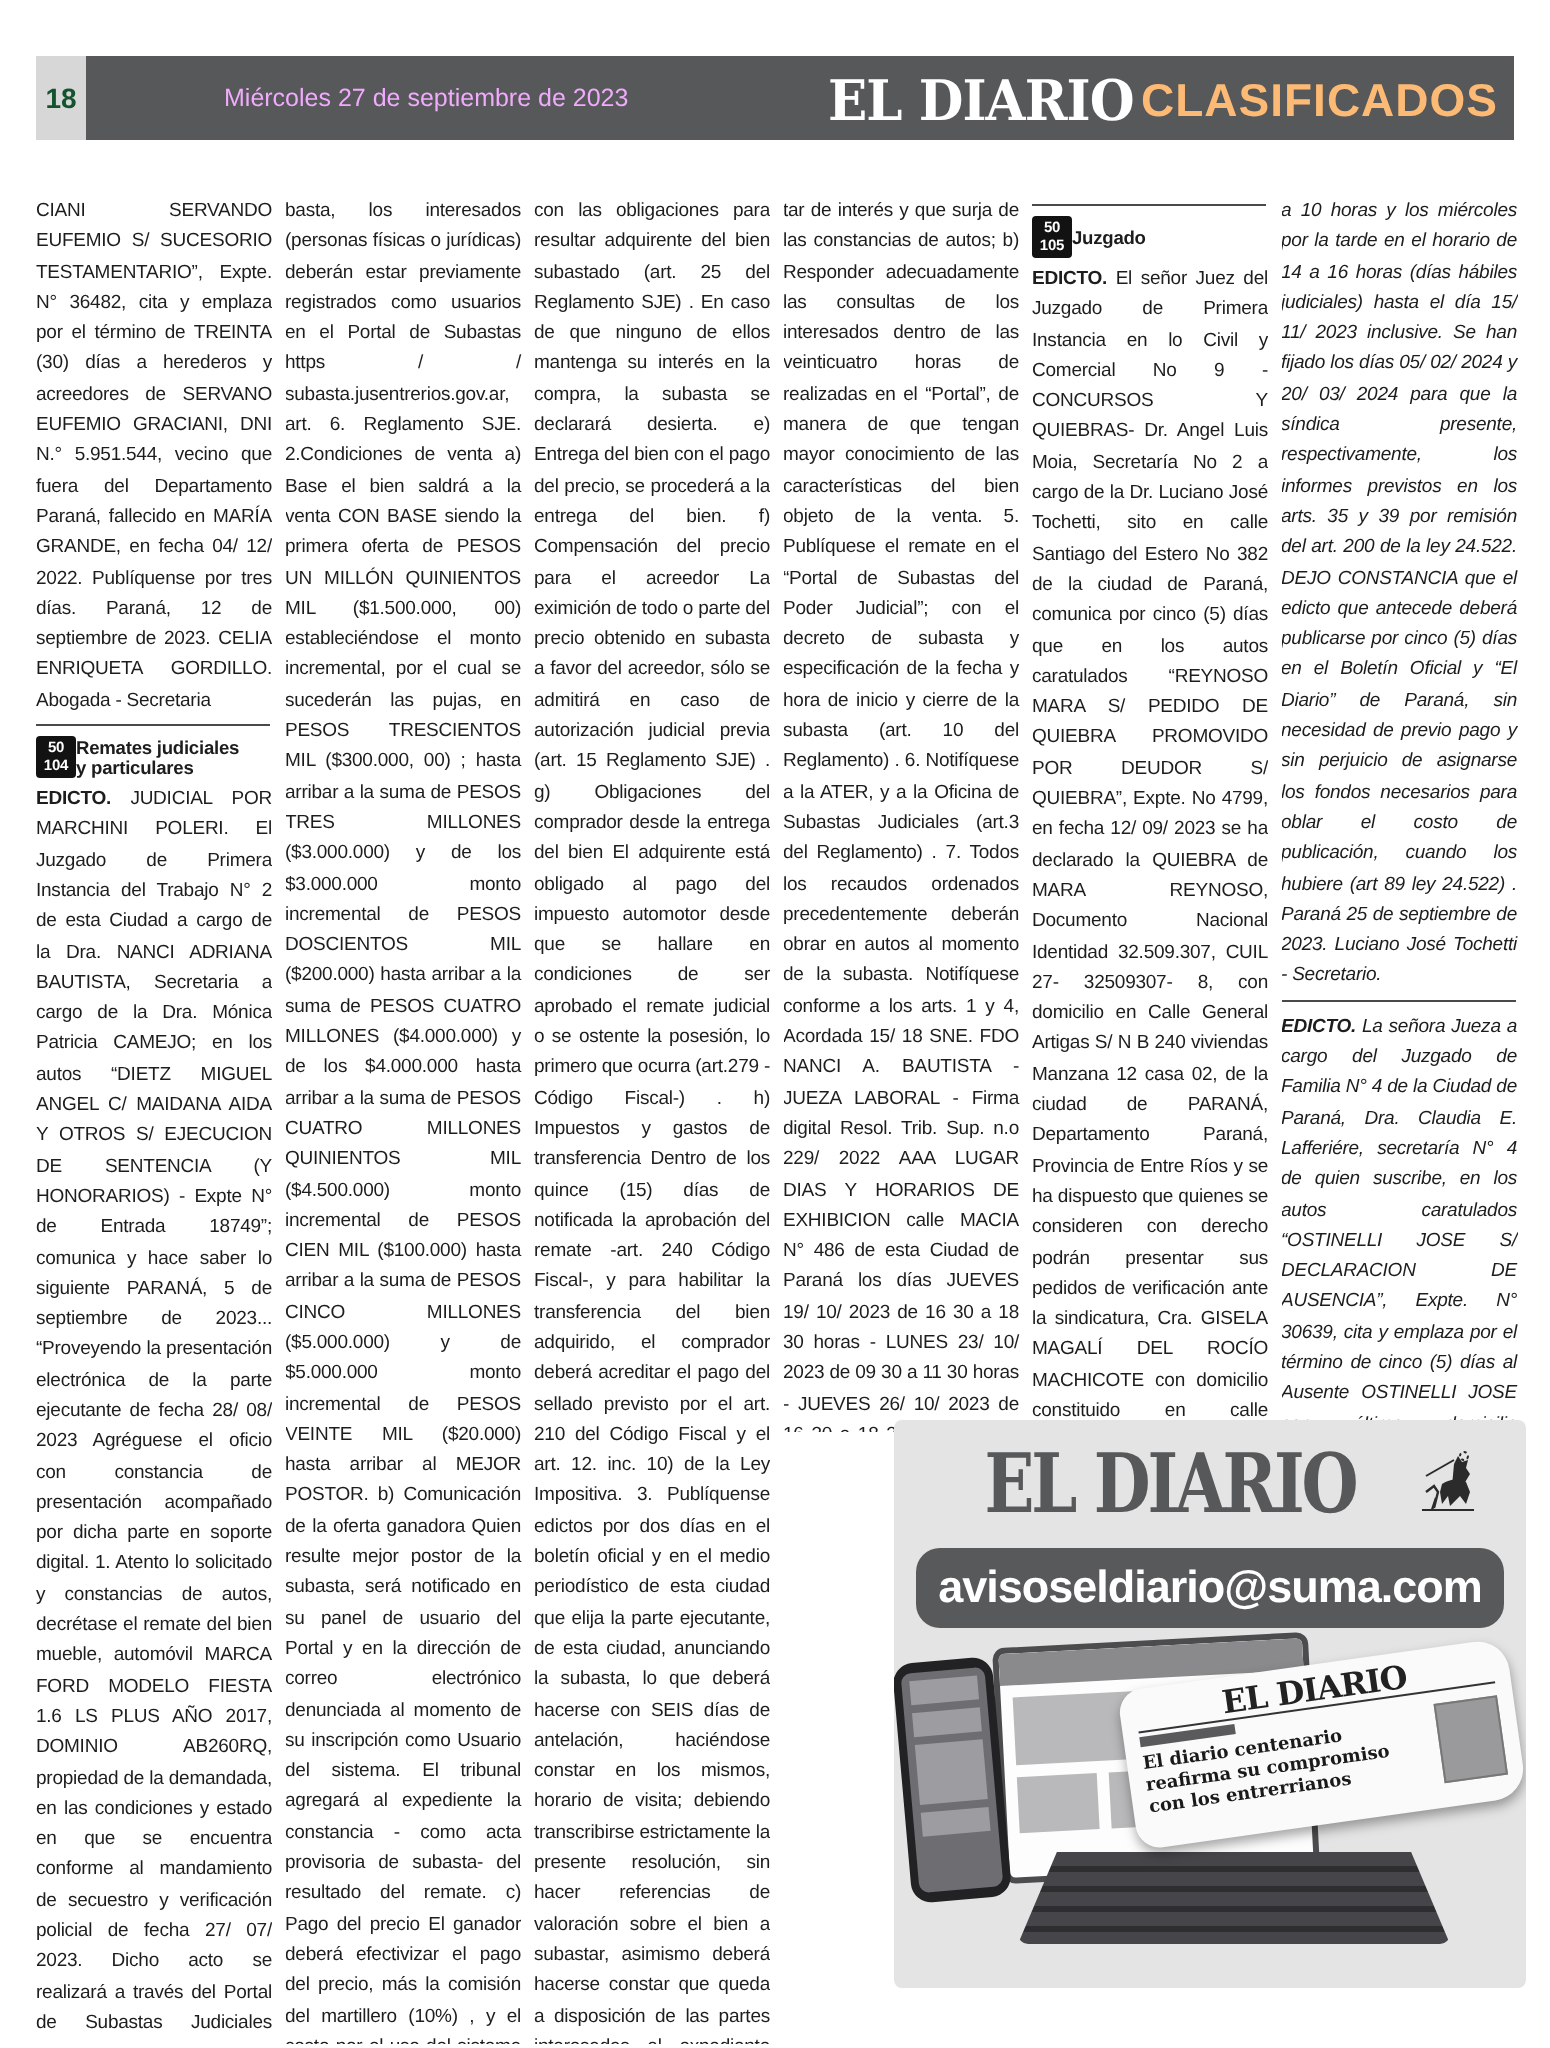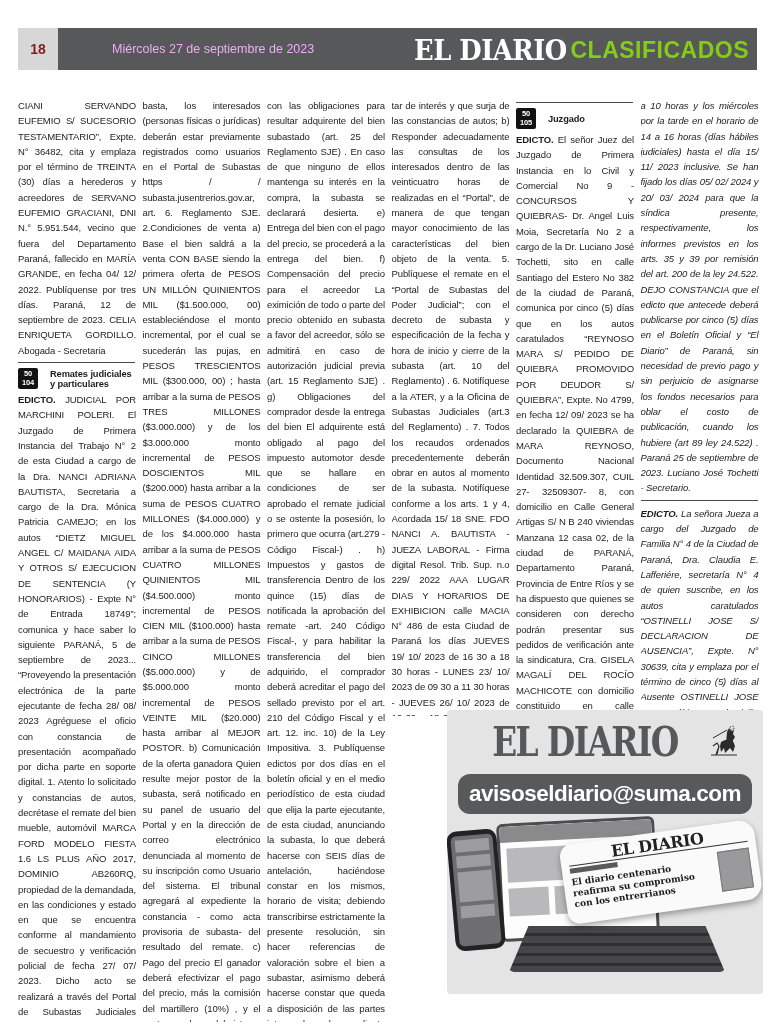--- a/index.html
+++ b/index.html
@@ -1,35 +1,35 @@
 <!DOCTYPE html>
 <html><head>
 <meta charset="utf-8">
 <style>
   html,body{margin:0;padding:0;background:#ffffff;}
   .page{position:relative;width:775px;height:1024px;background:#fff;overflow:hidden;
         font-family:"Liberation Sans",sans-serif;color:#1d1d1d;}
   
   .topbar{position:absolute;left:18px;top:28px;width:739px;height:42px;background:#57585a;}
-  .pagenum{position:absolute;left:0;top:0;width:40px;height:42px;background:#d7d7d7;
-           color:#7f1d1d;font-weight:bold;font-size:14px;display:flex;align-items:center;justify-content:center;}
+  .pagenum{position:absolute;left:0;top:0;width:25px;height:42px;background:#d7d7d7;
+           color:#14532d;font-weight:bold;font-size:14px;display:flex;align-items:center;justify-content:center;}
   .topdate{position:absolute;left:94px;top:0;height:42px;display:flex;align-items:center;
            color:#f0abfc;font-size:12.5px;}
   .brand{position:absolute;left:396px;top:2px;height:40px;display:flex;align-items:center;
          font-family:"DejaVu Serif",serif;font-weight:900;font-size:28px;color:#fff;
          transform:scaleX(.92);transform-origin:left center;letter-spacing:-.5px;}
   .sectiontitle{position:absolute;right:8px;top:2px;height:40px;display:flex;align-items:center;
-         font-weight:800;font-size:23px;color:#84cc16;letter-spacing:.5px;}
+         font-weight:800;font-size:23px;color:#fdba74;letter-spacing:.5px;}
   
   .col{position:absolute;top:86px;width:118px;text-align:justify;font-size:9.5px;
        line-height:15.3px;letter-spacing:-.12px;overflow:hidden;margin-top:12px;}
   .col p{margin:0;}
   .col b{font-weight:bold;}
   .rule{border-top:1px solid #4a4a4a;margin:4px 1px 5px 0;height:0;}
-  .badge{display:flex;gap:12px;align-items:center;margin:2px 0 3px;}
+  .badge{display:flex;gap:0;align-items:center;margin:2px 0 3px;}
   .badge-box{background:#121212;color:#fff;font-weight:bold;font-size:7.5px;line-height:8.5px;
              padding:2px 3px;border-radius:2px;text-align:center;min-width:14px;}
   .badge-label{font-weight:bold;font-size:9.3px;line-height:10px;}
   
   .ad{position:absolute;left:447px;top:710px;width:316px;height:284px;background:#e4e4e4;
       border-radius:4px;overflow:hidden;}
   .ad-logo-row{display:flex;justify-content:center;align-items:flex-start;gap:6px;margin-top:10px;height:48px;}
   .ad-logo{font-family:"DejaVu Serif",serif;font-weight:900;font-size:41px;line-height:44px;
            color:#57585a;transform:scaleX(.8);transform-origin:center;letter-spacing:-2px;white-space:nowrap;}
   .quijote{margin-top:4px;}

